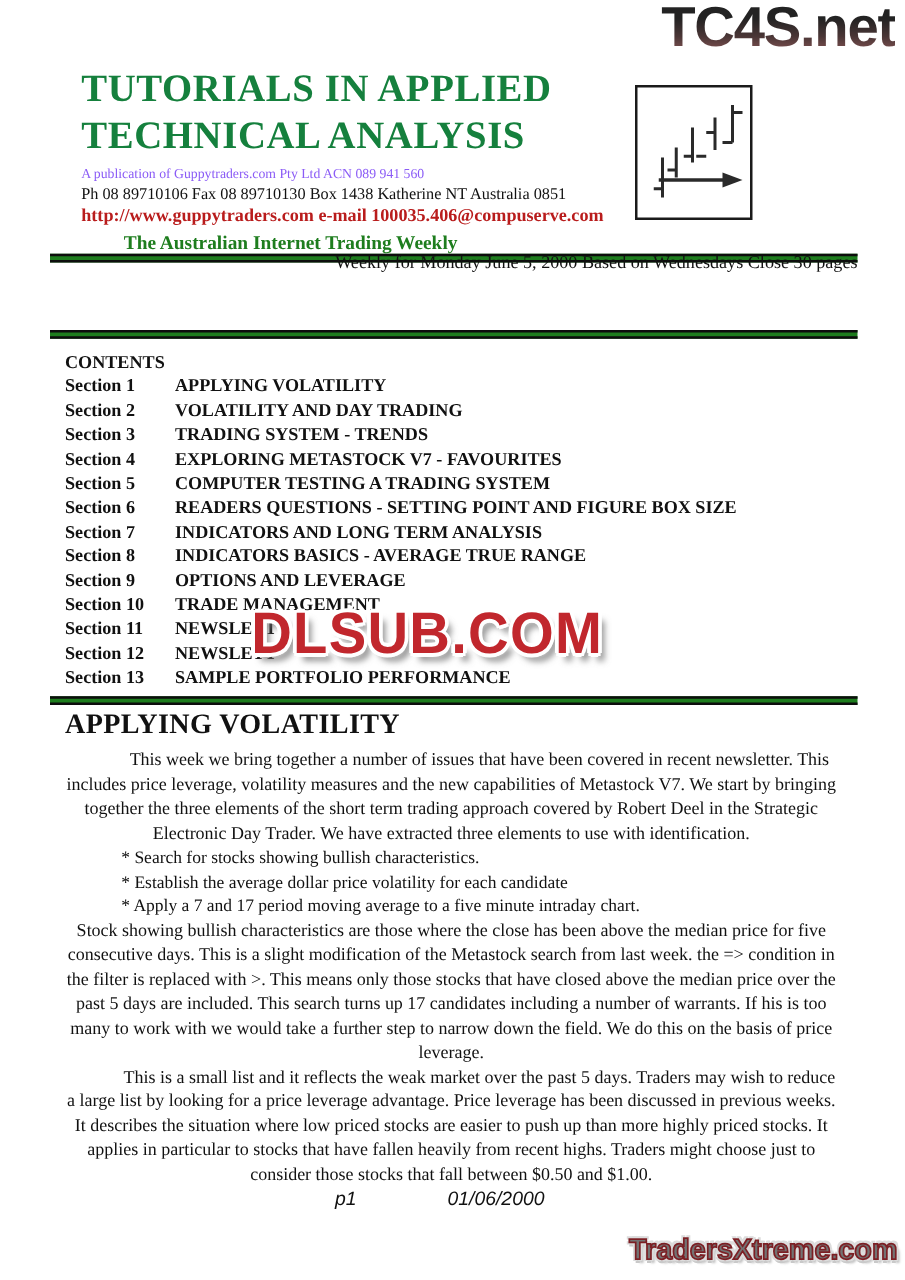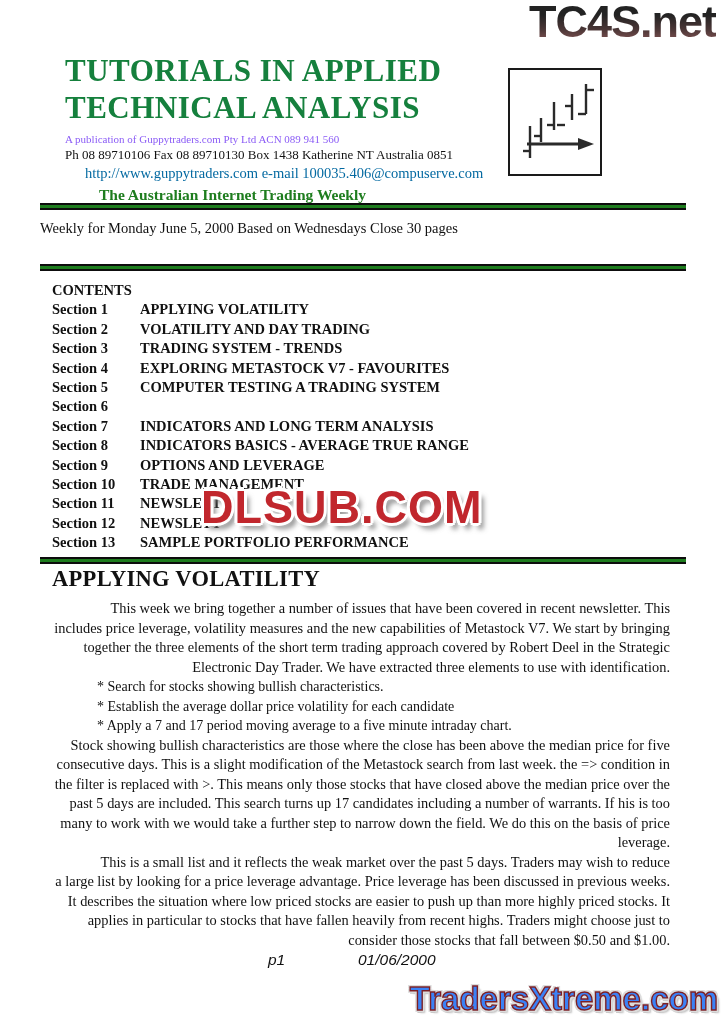--- a/index.html
+++ b/index.html
@@ -19,41 +19,41 @@
   }
 
   
   .hdr-block { position:absolute; left:65px; top:52px; width:450px; }
   .title {
     color:#15803d; font-weight:bold; font-size:31px; line-height:37px;
     letter-spacing:0.5px; white-space:nowrap;
   }
   .pub-green { color:#8b5cf6; font-size:11px; margin-top:7px; white-space:nowrap; }
   .pub-black { color:#111; font-size:13px; margin-top:2px; white-space:nowrap; }
-  .pub-url  { color:#0369a1; font-size:14.5px; font-weight:normal; margin-top:2px; white-space:nowrap;margin-left:20px; }
+  .pub-url  { color:#b91c1c; font-size:14.5px; font-weight:bold; margin-top:2px; white-space:nowrap; }
   .tagline  { color:#1e7d1e; font-size:15.5px; font-weight:bold; margin:4px 0 0 34px; white-space:nowrap; }
 
   
   .chart-box {
     position:absolute; left:508px; top:68px; width:90px; height:104px;
     border:2px solid #1a1a1a; background:#fff;
   }
   .chart-box svg { display:block; width:100%; height:100%; }
 
   
   .rule {
     position:absolute; left:40px; width:646px; height:3px;
     background:#1e7d1e; border-top:2px solid #0d0d0d; border-bottom:2px solid #0d0d0d;
   }
   .rule-1 { top:203px; }
   .rule-2 { top:264px; }
   .rule-3 { top:557px; }
 
   
-  .issue { position:absolute; left:40px; top:218px; width:646px; text-align:left;
+  .issue { position:absolute; left:40px; top:200px; width:646px; text-align:right;
            font-size:14.5px; line-height:20px; }
 
   
   .toc { position:absolute; left:52px; top:281px; width:626px;
          font-weight:bold; font-size:14.5px; }
   .toc-heading { line-height:19.4px; }
   .toc-row { display:flex; line-height:19.4px; }
   .toc-label { width:88px; flex:0 0 88px; }
   .toc-title { flex:1; }
 
@@ -66,38 +66,38 @@
     text-shadow:
       -2px -2px 0 #fff, 2px -2px 0 #fff, -2px 2px 0 #fff, 2px 2px 0 #fff,
       -3px 0 0 #fff, 3px 0 0 #fff, 0 -3px 0 #fff, 0 3px 0 #fff,
       5px 6px 5px rgba(110,110,110,0.75);
   }
 
   
   .article { position:absolute; left:52px; top:566px; width:618px; }
   .art-heading { font-size:22.5px; font-weight:bold; letter-spacing:0.3px;
                  margin:0 0 7px 0; }
-  .para { font-size:14.4px; line-height:19.5px; text-align:right; margin:0; }
+  .para { font-size:14.4px; line-height:19.5px; text-align:center; margin:0; }
   .indent { text-indent:45px; }
   .bullet { font-size:14px; line-height:19.5px; padding-left:45px; }
 
   
   .footer-page, .footer-date {
     position:absolute; top:951px;
     font-family:"Liberation Sans", sans-serif; font-style:italic; font-size:15.5px;
   }
   .footer-page { left:268px; }
   .footer-date { left:358px; }
 
   
   .tx-logo {
     position:absolute; right:6px; top:981px;
     font-family:"Liberation Sans", sans-serif; font-weight:bold;
-    font-size:33px; line-height:36px; letter-spacing:0px;
-    color:#3b82f6; -webkit-text-stroke:1.4px #7c1f24;
+    font-size:23px; line-height:36px; letter-spacing:0px;
+    color:#737373; -webkit-text-stroke:1.4px #7c1f24;
     text-shadow:
       -2px -2px 0 #dcdcdc, 2px -2px 0 #dcdcdc, -2px 2px 0 #dcdcdc, 2px 2px 0 #dcdcdc,
       0 3px 0 #c9c9c9, 3px 3px 2px #bfbfbf;
   }
 </style>
 </head>
 <body>
 
 <div class="page">
 
@@ -158,20 +158,21 @@
     <div class="toc-row">
       <span class="toc-label">Section 4</span>
       <span class="toc-title">EXPLORING METASTOCK V7 - FAVOURITES</span>
     </div>
     <div class="toc-row">
       <span class="toc-label">Section 5</span>
       <span class="toc-title">COMPUTER TESTING A TRADING SYSTEM</span>
     </div>
     <div class="toc-row">
       <span class="toc-label">Section 6</span>
+      <span class="toc-title">READERS QUESTIONS - SETTING POINT AND FIGURE BOX SIZE</span>
     </div>
     <div class="toc-row">
       <span class="toc-label">Section 7</span>
       <span class="toc-title">INDICATORS AND LONG TERM ANALYSIS</span>
     </div>
     <div class="toc-row">
       <span class="toc-label">Section 8</span>
       <span class="toc-title">INDICATORS BASICS - AVERAGE TRUE RANGE</span>
     </div>
     <div class="toc-row">

